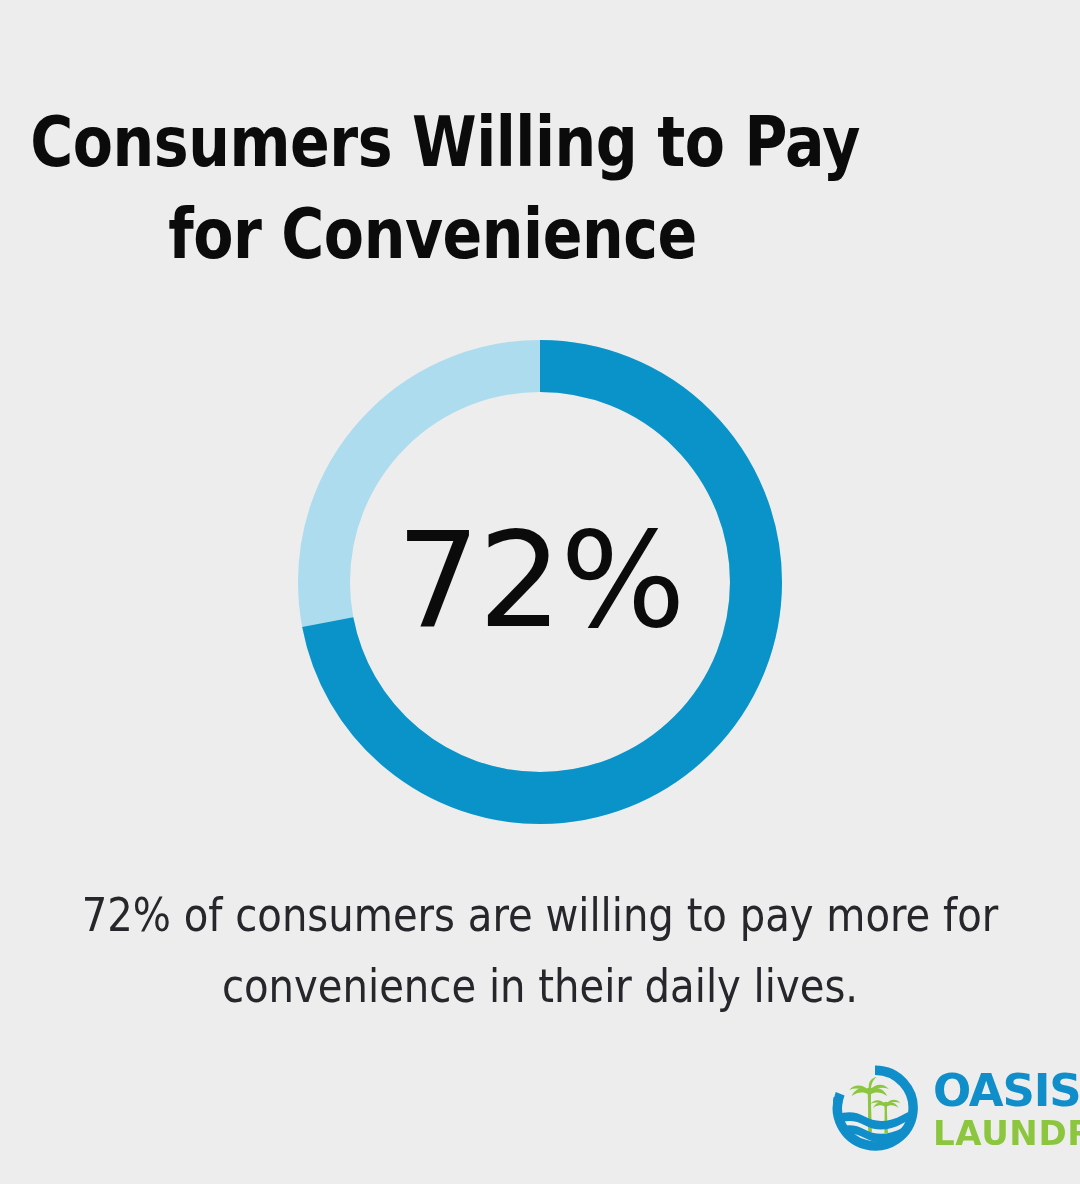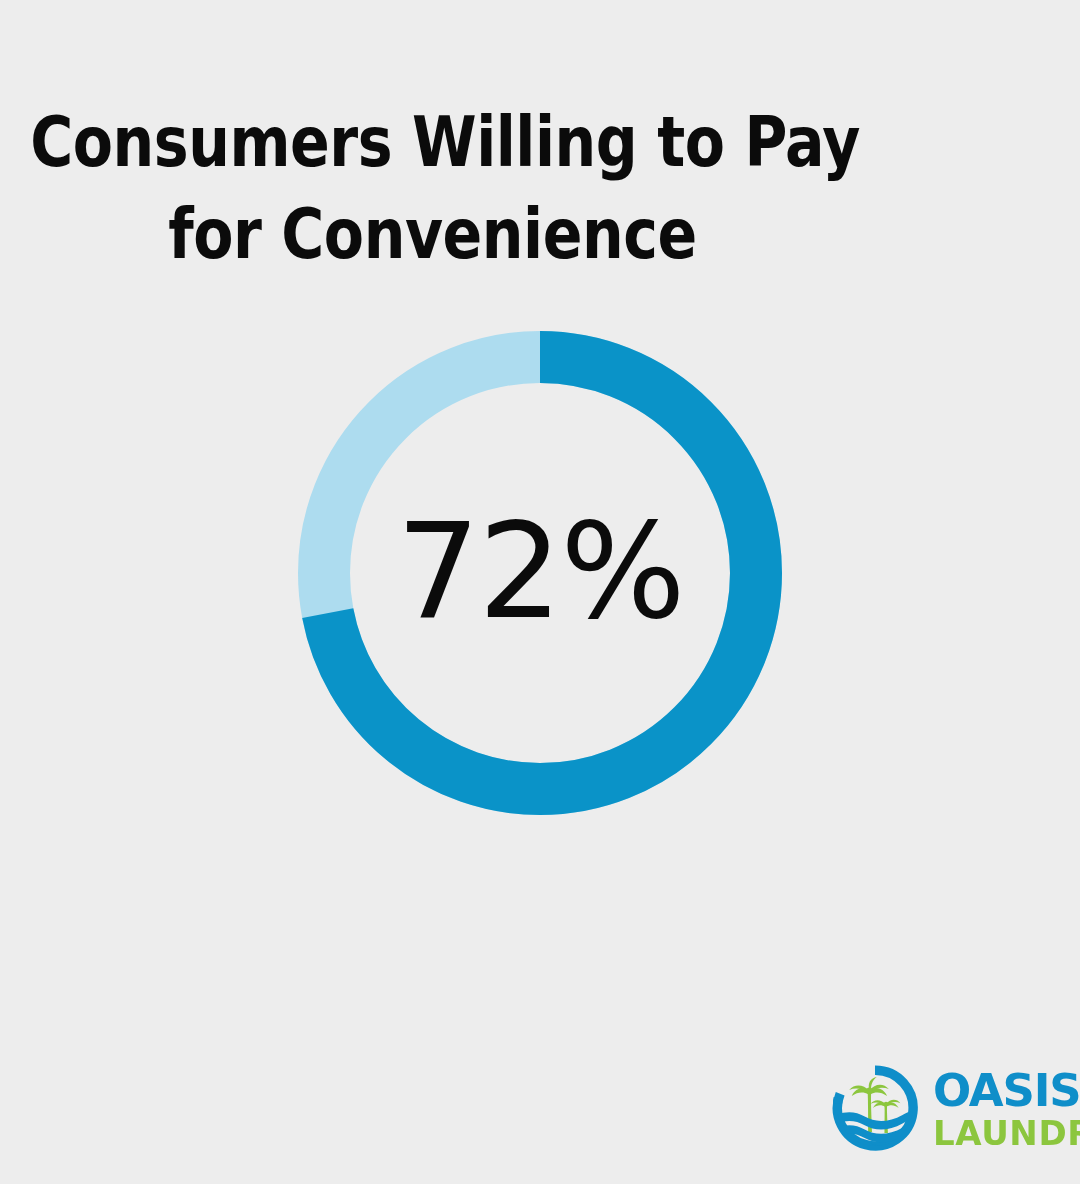--- a/index.html
+++ b/index.html
@@ -38,21 +38,21 @@
     letter-spacing: -0.5px;
     color: #0b0b0b;
     white-space: nowrap;
     transform: scaleX(0.93);
   }
 
   
   .donut-wrap {
     position: absolute;
     left: 298px;
-    top: 331px;
+    top: 340px;
     width: 484px;
     height: 484px;
   }
   .donut-svg {
     display: block;
     width: 484px;
     height: 484px;
   }
   .donut-center-label {
     position: absolute;
@@ -149,20 +149,24 @@
 
       <circle cx="242" cy="242" r="216" fill="none" stroke="#addcef" stroke-width="52"></circle>
 
       <circle id="donut-value-arc" cx="242" cy="242" r="216" fill="none" stroke="#0a93c8" stroke-width="52" stroke-dasharray="977.1609789725692 380.0070473782214" transform="rotate(-90 242 242)"></circle>
     </svg>
     <div class="donut-center-label">
       <span>72%</span>
     </div>
   </div>
 
+  <div class="caption-block">
+    <span class="caption-line">72% of consumers are willing to pay more for</span>
+    <span class="caption-line">convenience in their daily lives.</span>
+  </div>
 
   <div class="logo">
     <svg class="logo-mark" viewBox="0 0 100 100">
 
       <path d="M 50 6 A 44 44 0 1 1 9.5 33.5" fill="none" stroke="#0f8ec9" stroke-width="11" stroke-linecap="butt"></path>
       <path d="M 6.6 44.5 A 44 44 0 0 1 7.3 38.2" fill="none" stroke="#0f8ec9" stroke-width="11" stroke-linecap="butt"></path>
 
       <g>
         <path d="M 42 78 C 42 60 42 44 41.5 31 L 45.5 31 C 45 44 46 60 46.5 78 Z" fill="#8cc63e"></path>
         <path d="M 43.5 30 C 36 22 26 22 20 29 C 27 26 35 27 41 32 Z" fill="#8cc63e"></path>

